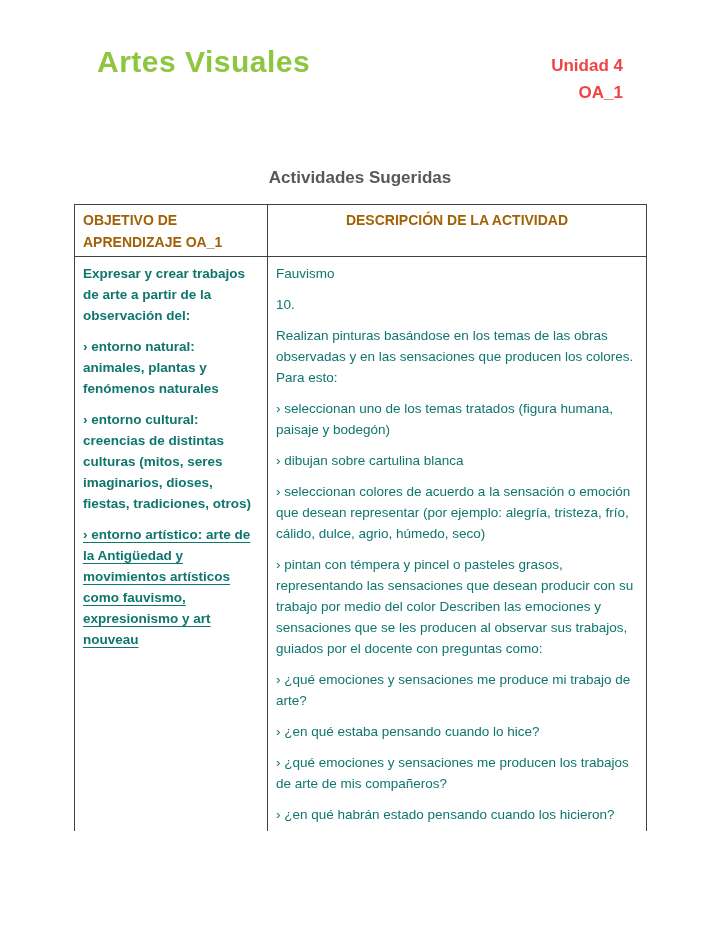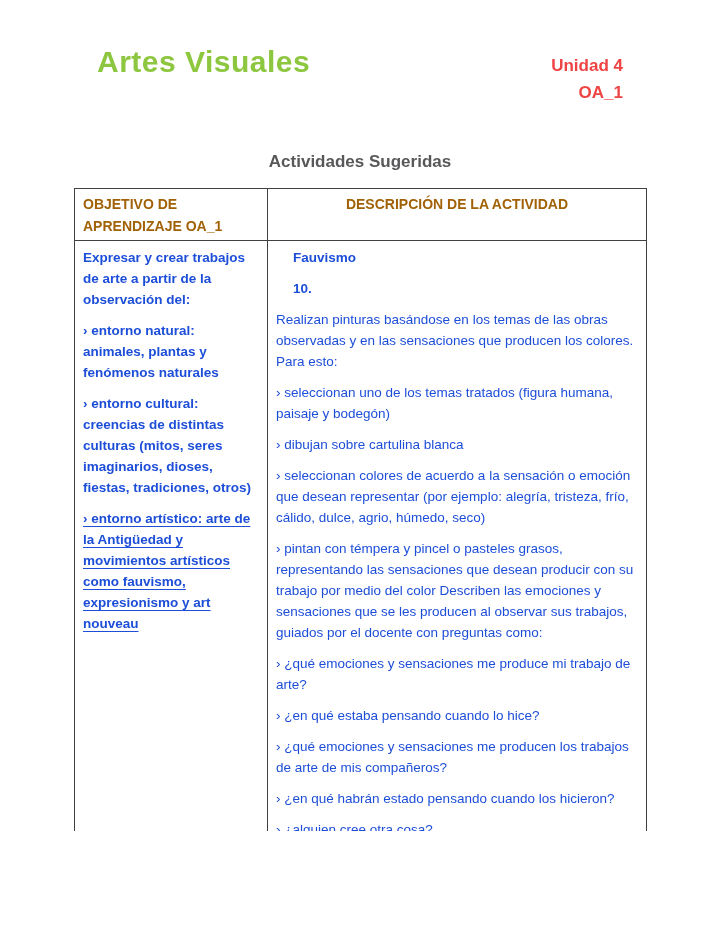--- a/index.html
+++ b/index.html
@@ -43,40 +43,40 @@
   }
   .unit-label, .oa-label {
     color: #ef4444;
     font-size: 17px;
     font-weight: bold;
     line-height: 27px;
   }
 
   
   .page-title {
-    margin-top: 46px;
+    margin-top: 62px;
     text-align: center;
     color: #58585a;
     font-size: 17px;
     font-weight: bold;
     line-height: 20px;
   }
 
   
   .activity-table {
     border-collapse: collapse;
     table-layout: fixed;
     width: 573px;
     margin: 16px 0 0 74px;
   }
   .activity-table th,
   .activity-table td {
     border: 1.5px solid #414042;
     vertical-align: top;
-    color: #1d4ed8;
+    color: #0f766e;
   }
   .activity-table th {
     font-size: 14px;
     font-weight: bold;
     line-height: 22px;
     padding: 4px 8px 3px 8px;
     color: #a16207;
   }
   th.col-objective {
     width: 193px;
@@ -93,21 +93,21 @@
     line-height: 21px;
     margin-top: 10px;
     margin-bottom: 0;
   }
   .objective-cell p {
     font-weight: bold;
     margin-top: 7px;
   }
   .objective-cell p.first { margin-top: 5px; }
   .description-cell p.first { margin-top: 5px; }
-  p.bold { font-weight: bold; margin-left: 17px; }
+  p.bold { font-weight: normal; }
   p.underlined {
     text-decoration: underline;
     text-underline-offset: 3px;
     text-decoration-thickness: 1px;
   }
 </style>
 </head>
 <body>
 
 <div class="page">

